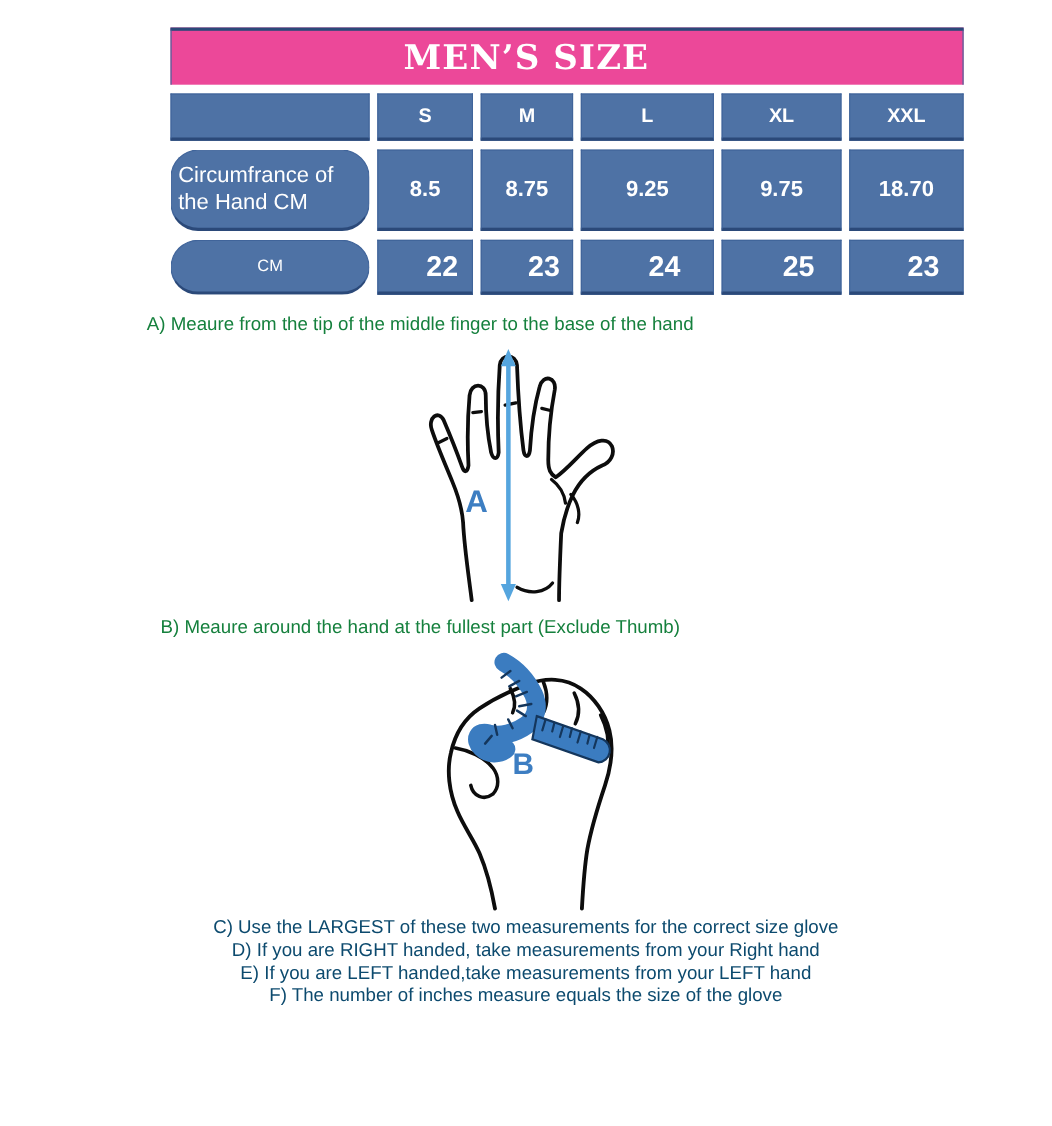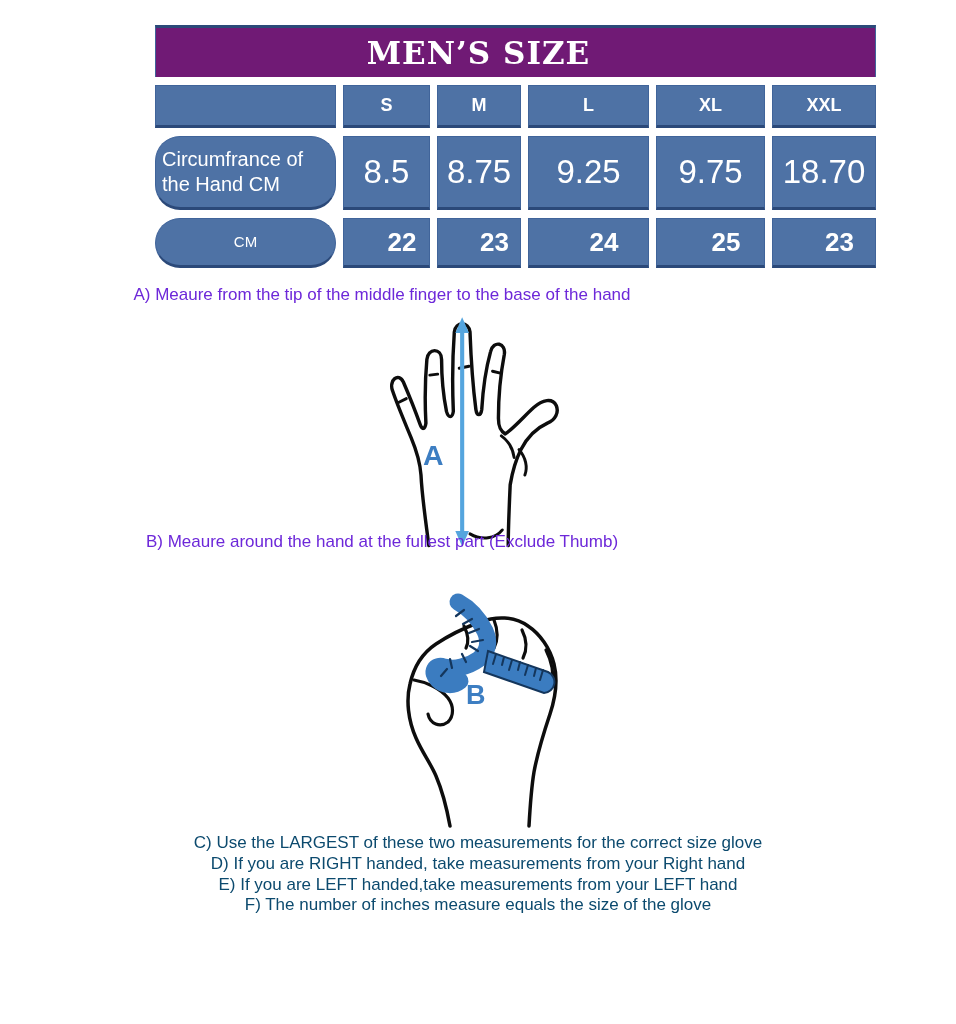--- a/index.html
+++ b/index.html
@@ -3,47 +3,47 @@
 <meta charset="utf-8">
 <style>
   * { margin:0; padding:0; box-sizing:border-box; }
   html,body { background:#ffffff; }
   body { font-family:"Liberation Sans", sans-serif; }
   .sheet { position:relative; width:956px; height:1024px; background:#ffffff; overflow:hidden; }
 
   
   .size-table { position:absolute; left:155px; top:25px; width:721px; }
   .title-bar {
-    height:52px; background:#701a75;
+    height:52px; background:#ec4899;
     border-top:3px solid #2b4979; border-left:1px solid #40649a; border-right:1px solid #40649a;
     display:flex; align-items:center; justify-content:center; padding-right:74px;
   }
   .title-bar span {
     color:#ffffff; font-family:"DejaVu Serif", serif; font-weight:bold;
     font-size:31px; letter-spacing:1px;
   }
   .row { display:grid; grid-template-columns:181px 87px 84px 121px 109px 104px; column-gap:7px; margin-top:8px; }
   .cell {
     background:#4e72a5; color:#ffffff;
     border:1px solid #40649a; border-bottom:3px solid #2b4979;
     display:flex; align-items:center; justify-content:center;
   }
   .header-row .cell { height:43px; font-weight:bold; font-size:18px; }
-  .circ-row  .cell { height:74px; font-weight:normal; font-size:33px; }
+  .circ-row  .cell { height:74px; font-weight:bold; font-size:20px; }
   .cm-row    .cell { height:50px; font-weight:bold; font-size:26px;padding-left:31px; }
   .cell.label-cell { justify-content:flex-start; font-weight:normal; font-size:20px; line-height:1.25; padding:4px 6px;border-radius:25px; }
   .cell.cm-label   { justify-content:center; font-weight:normal; font-size:15px; }
 
   
   .instr {
     position:absolute; left:0; width:764px; text-align:center;
-    color:#6d28d9; font-size:17px;
+    color:#15803d; font-size:17px;
   }
   .instr-a { top:285px; }
-  .instr-b { top:532px; }
+  .instr-b { top:560px; }
   .instr-block { position:absolute; left:0; top:833px; width:956px; text-align:center;
     color:#0c4a6e; font-size:17px; line-height:20.8px; }
 
   
   .hand-a-svg { position:absolute; left:372px; top:312px; }
   .fist-b-svg { position:absolute; left:398px; top:588px; }
   .diagram-letter { font-family:"Liberation Sans", sans-serif; font-weight:bold; fill:#3d7ec2; }
 </style>
 </head>
 <body>

